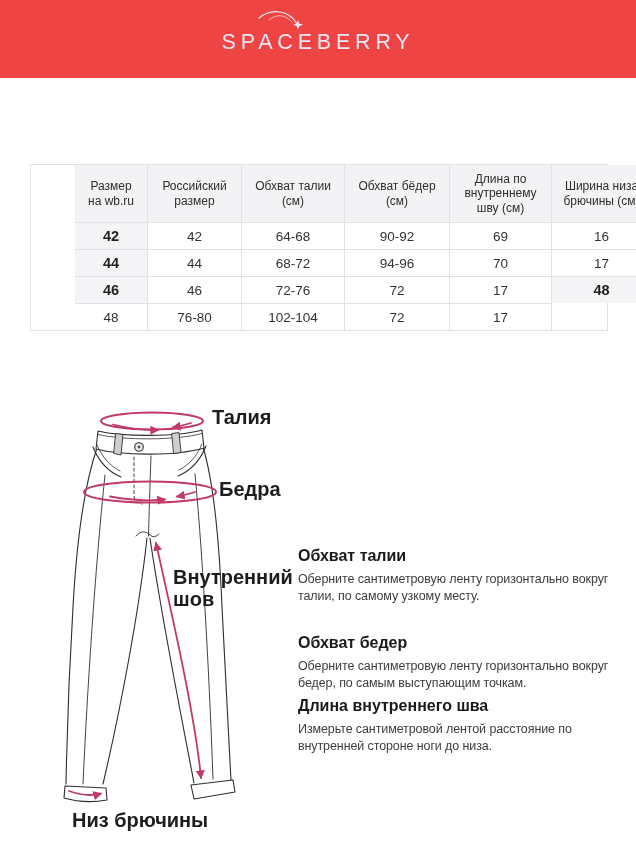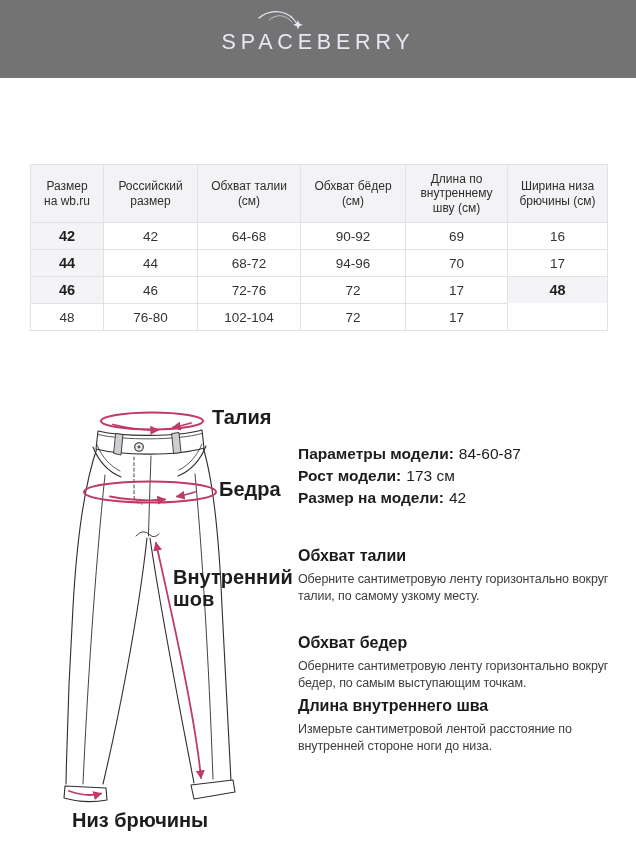--- a/index.html
+++ b/index.html
@@ -2,30 +2,30 @@
 <html><head>
 <meta charset="utf-8">
 <style>
   * { margin:0; padding:0; box-sizing:border-box; }
   html,body { width:636px; height:848px; background:#fff;
     font-family:"Liberation Sans", sans-serif; color:#1d1d1d; }
   .page { position:relative; width:636px; height:848px; overflow:hidden; background:#fff; }
 
   
   .hdr { position:absolute; left:0; top:0; width:636px; height:78px;
-    background:#737373; text-align:center; }
+    background:#ef4444; text-align:center; }
   .logo { position:relative; display:inline-block; margin-top:30px;
     font-size:21.5px; font-weight:400; letter-spacing:4.8px;
     color:#E9E7F4; }
   .comet { position:absolute; left:254px; top:8px; }
 
   
   .tbl { position:absolute; left:30px; top:164px; width:578px;
     display:grid; grid-template-columns:73px 94px 103px 105px 102px 99px;
-    border:1px solid #E2E2E5; }
+    border:1px solid #E2E2E5;padding-left:44px; }
   .tbl .hc { background:#F3F3F5; height:57px; display:flex; align-items:center;
     justify-content:center; text-align:center; font-size:12px; font-weight:500;
     color:#2e2e2e; line-height:14.5px; padding:0 8px; border-right:1px solid #E2E2E5; }
   .tbl .c { height:27px; display:flex; align-items:center; justify-content:center;
     font-size:13.5px; color:#333; border-top:1px solid #E2E2E5;
     border-right:1px solid #E2E2E5; background:#fff; }
   .tbl .hc:nth-child(6n), .tbl .c:nth-child(6n) { border-right:none; }
   .tbl .c.first { background:#F4F4F6; font-weight:700; font-size:14.5px; color:#1f1f1f; }
 
   
@@ -146,31 +146,20 @@
       <path d="M131,158 C147,230 170,330 176,393" marker-start="url(#ah)" marker-end="url(#ah)" stroke-width="1.8"></path>
       <path d="M44,406 Q62,412.5 76,408.5" marker-end="url(#ah)" stroke-width="1.8"></path>
     </g>
   </svg>
 
   <div class="dlabel" style="left:212px; top:406px;">Талия</div>
   <div class="dlabel" style="left:219px; top:478px;">Бедра</div>
   <div class="dlabel" style="left:173px; top:566px; width:112px;">Внутренний шов</div>
   <div class="dlabel" style="left:72px; top:809px;">Низ брючины</div>
 
-  <div class="model-info">
-    <div class="model-line">
-      <span class="lbl">Параметры модели:</span><span class="val">84-60-87</span>
-    </div>
-    <div class="model-line">
-      <span class="lbl">Рост модели:</span><span class="val">173 см</span>
-    </div>
-    <div class="model-line">
-      <span class="lbl">Размер на модели:</span><span class="val">42</span>
-    </div>
-  </div>
 
   <div class="guide g1">
     <h3>Обхват талии</h3>
     <p>Оберните сантиметровую ленту горизонтально вокруг талии, по самому узкому месту.</p>
   </div>
   <div class="guide g2">
     <h3>Обхват бедер</h3>
     <p>Оберните сантиметровую ленту горизонтально вокруг бедер, по самым выступающим точкам.</p>
   </div>
   <div class="guide g3">

